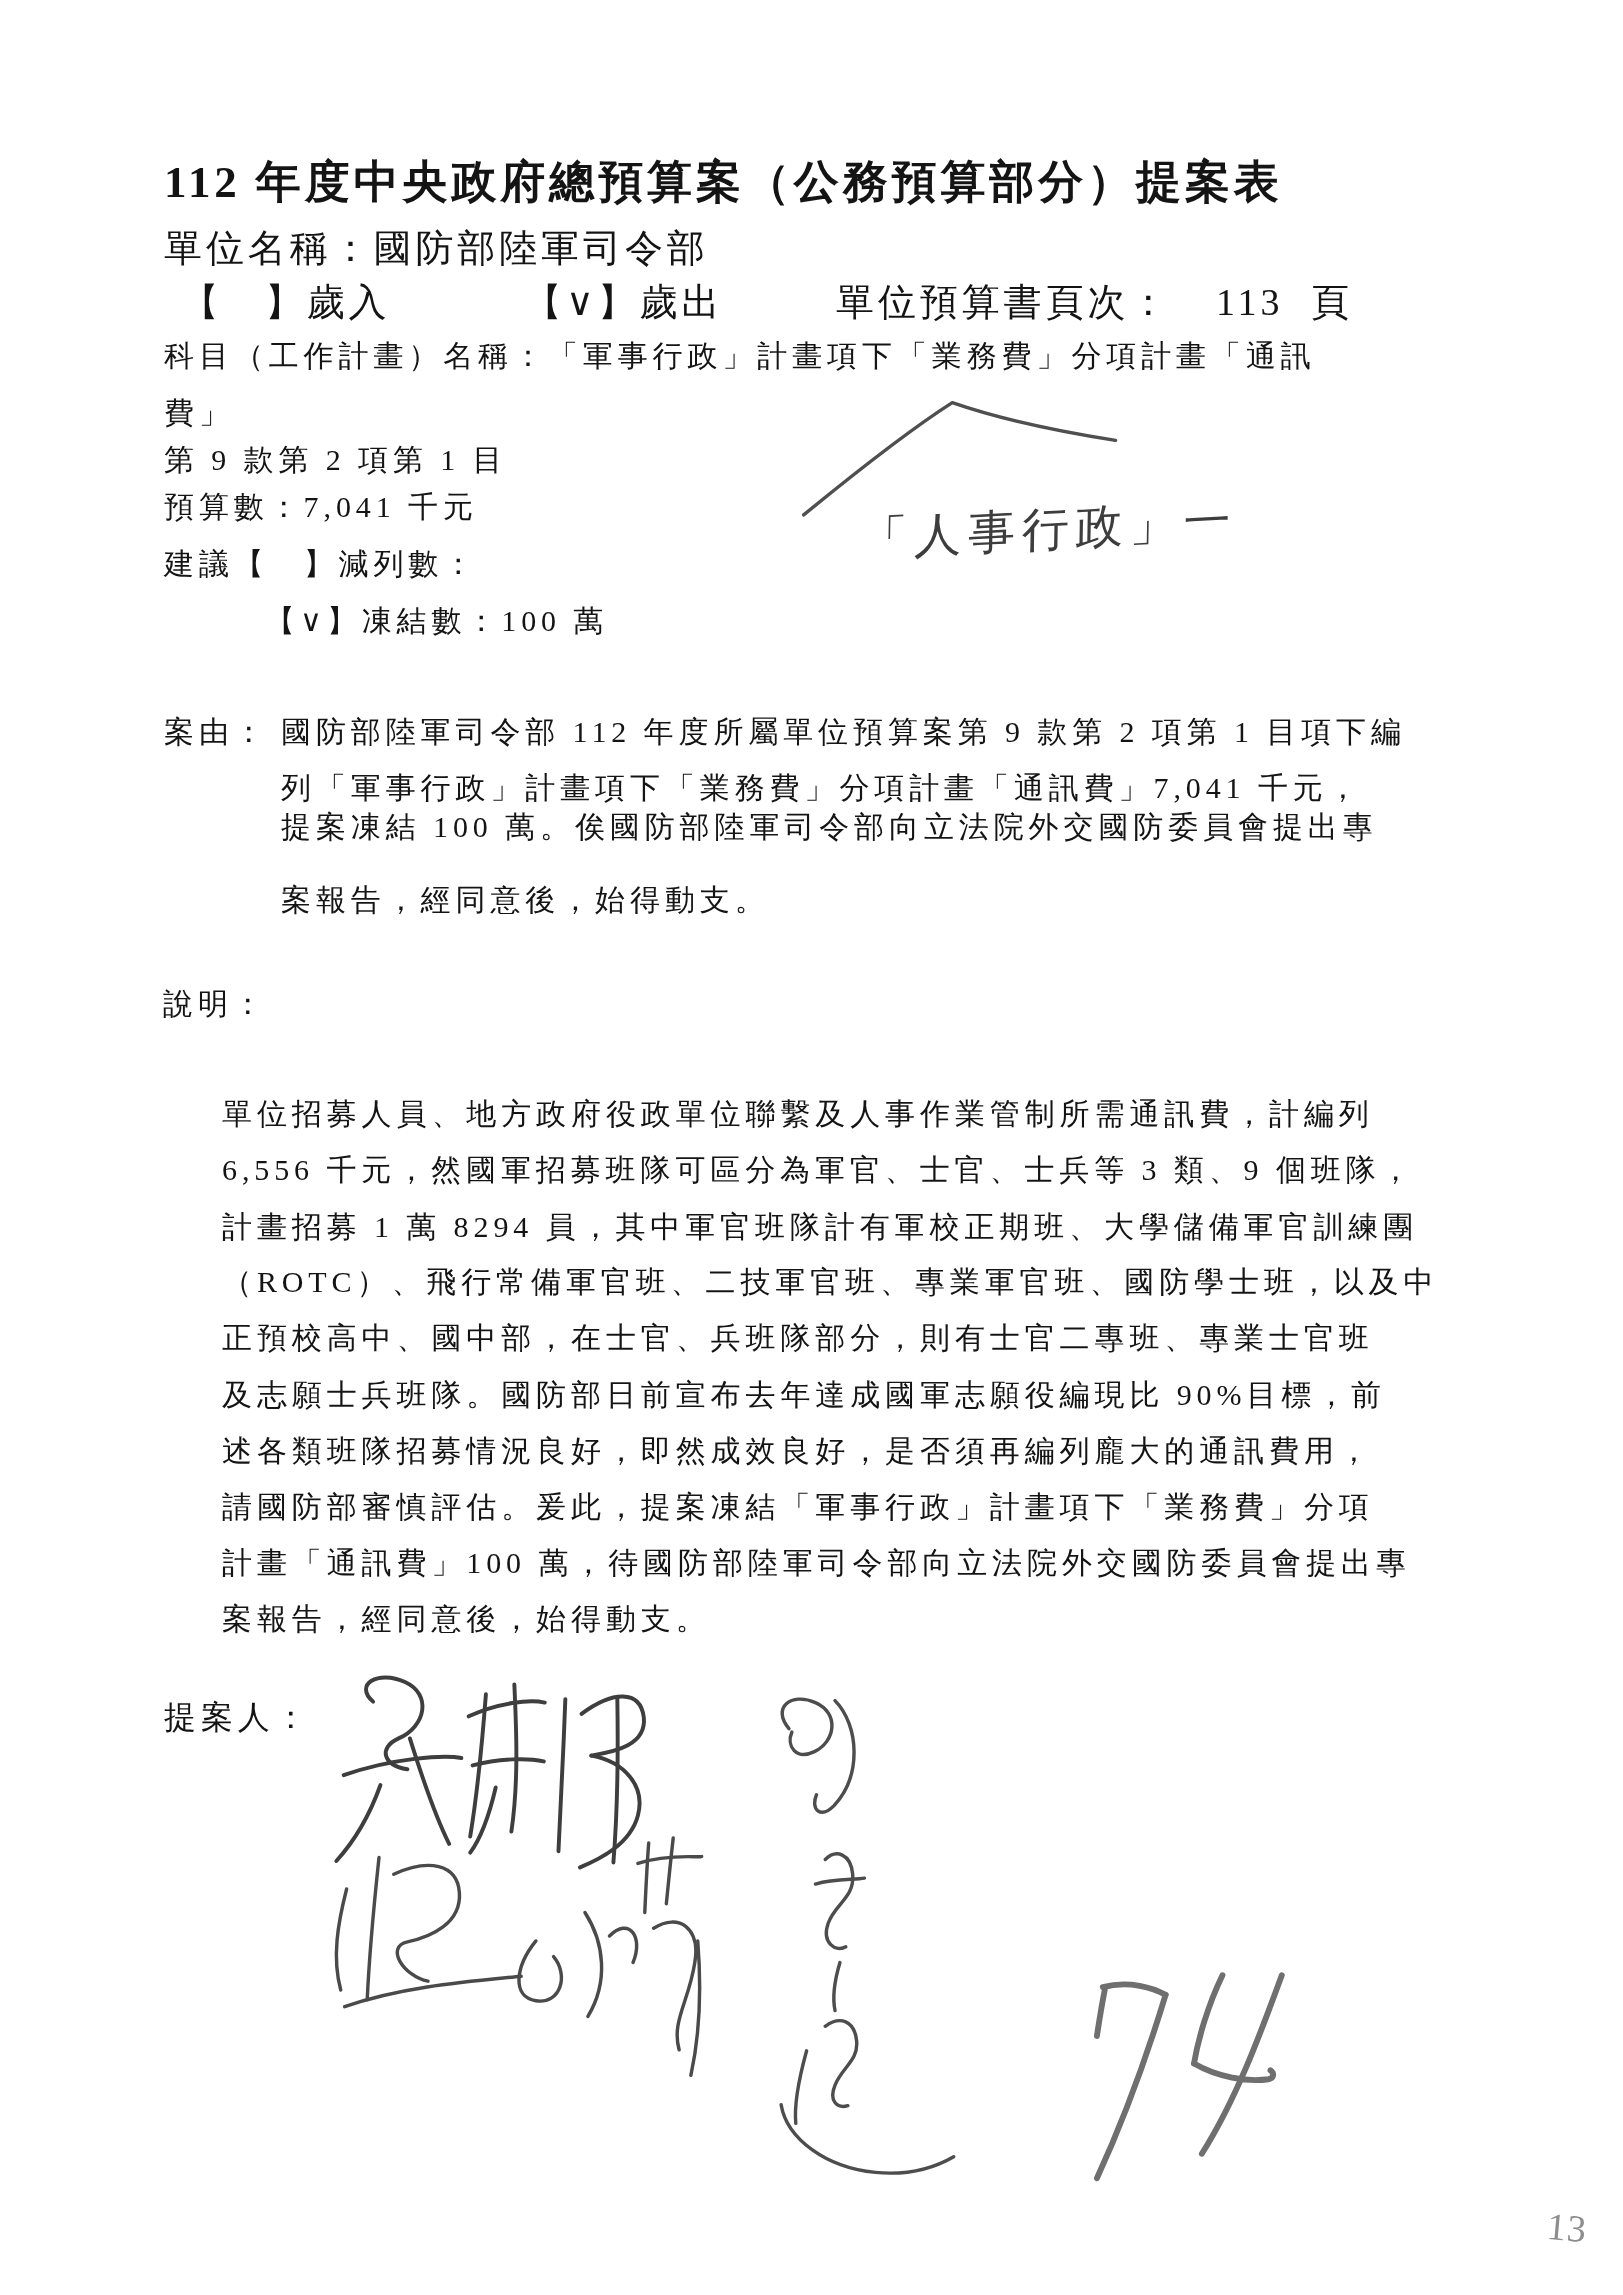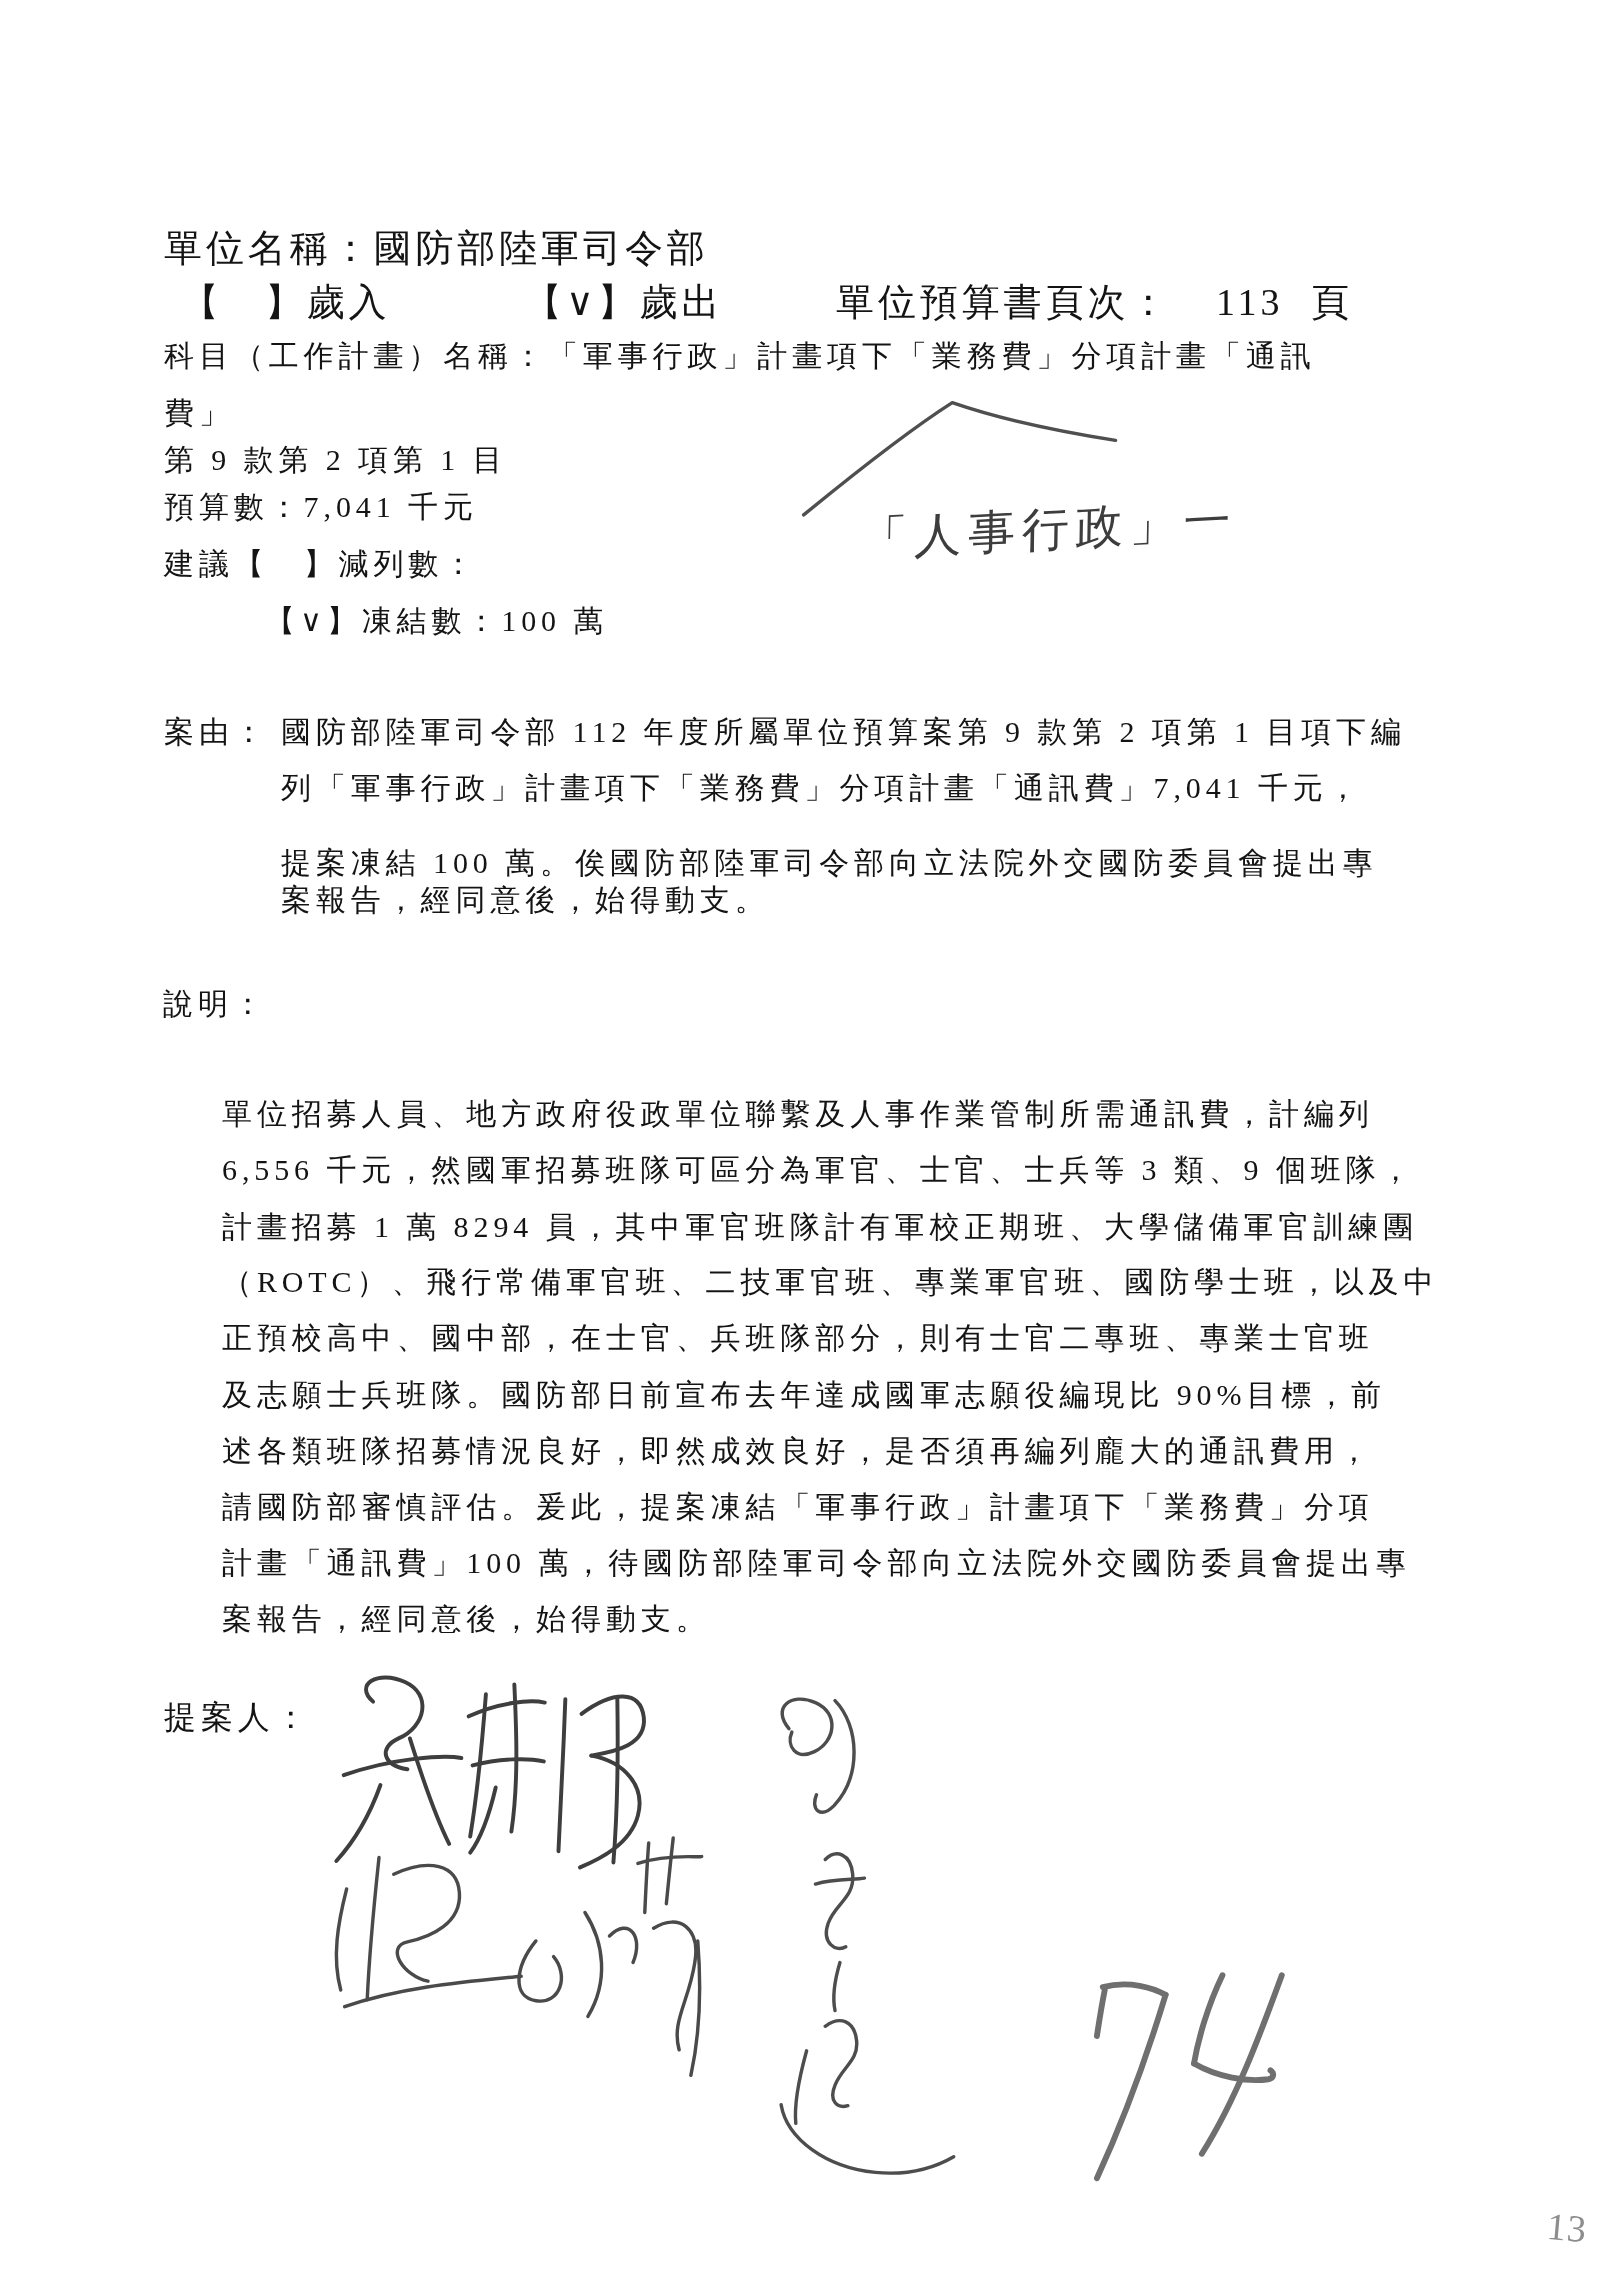--- a/index.html
+++ b/index.html
@@ -29,20 +29,21 @@
   .sig2{stroke:#4a4a4a;stroke-width:7px;}
   .sig3{stroke:#4d4d4d;stroke-width:7px;}
   .caret{stroke:#4f4f4f;stroke-width:7px;}
   .num74{stroke:#6f6f6f;stroke-width:12px;}
 </style>
 </head>
 <body>
 
 <div class="page">
 
+  <div class="line title" style="left:164px;top:158px;">112 年度中央政府總預算案（公務預算部分）提案表</div>
 
   <div class="line h2" style="left:164px;top:228px;">單位名稱：國防部陸軍司令部</div>
 
   <div>
     <span class="line h2" style="left:181px;top:282px;">【　】歲入</span>
     <span class="line h2" style="left:524px;top:282px;">【∨】歲出</span>
     <span class="line h2" style="left:836px;top:282px;">單位預算書頁次：</span>
     <span class="line h2" style="left:1216px;top:282px;">113</span>
     <span class="line h2" style="left:1311px;top:282px;">頁</span>
   </div>
@@ -50,21 +51,21 @@
   <div class="line body" style="left:164px;top:339px;">科目（工作計畫）名稱：「軍事行政」計畫項下「業務費」分項計畫「通訊</div>
   <div class="line body" style="left:164px;top:396px;">費」</div>
   <div class="line body" style="left:164px;top:443px;">第 9 款第 2 項第 1 目</div>
   <div class="line body" style="left:164px;top:490px;">預算數：7,041 千元</div>
   <div class="line body" style="left:164px;top:547px;">建議【　】減列數：</div>
   <div class="line body" style="left:265px;top:604px;">【∨】凍結數：100 萬</div>
 
   <div class="line body" style="left:164px;top:715px;">案由：</div>
   <div class="line body" style="left:281px;top:715px;">國防部陸軍司令部 112 年度所屬單位預算案第 9 款第 2 項第 1 目項下編</div>
   <div class="line body" style="left:281px;top:771px;">列「軍事行政」計畫項下「業務費」分項計畫「通訊費」7,041 千元，</div>
-  <div class="line body" style="left:281px;top:846px;">提案凍結 100 萬。俟國防部陸軍司令部向立法院外交國防委員會提出專</div>
+  <div class="line body" style="left:281px;top:810px;">提案凍結 100 萬。俟國防部陸軍司令部向立法院外交國防委員會提出專</div>
   <div class="line body" style="left:281px;top:883px;">案報告，經同意後，始得動支。</div>
 
   <div class="line body" style="left:163px;top:987px;">說明：</div>
   <div class="line body" style="left:222px;top:1097px;">單位招募人員、地方政府役政單位聯繫及人事作業管制所需通訊費，計編列</div>
   <div class="line body" style="left:222px;top:1153px;">6,556 千元，然國軍招募班隊可區分為軍官、士官、士兵等 3 類、9 個班隊，</div>
   <div class="line body" style="left:222px;top:1210px;">計畫招募 1 萬 8294 員，其中軍官班隊計有軍校正期班、大學儲備軍官訓練團</div>
   <div class="line body" style="left:222px;top:1321px;">正預校高中、國中部，在士官、兵班隊部分，則有士官二專班、專業士官班</div>
   <div class="line body" style="left:222px;top:1265px;">（ROTC）、飛行常備軍官班、二技軍官班、專業軍官班、國防學士班，以及中</div>
   <div class="line body" style="left:222px;top:1378px;">及志願士兵班隊。國防部日前宣布去年達成國軍志願役編現比 90%目標，前</div>
   <div class="line body" style="left:222px;top:1434px;">述各類班隊招募情況良好，即然成效良好，是否須再編列龐大的通訊費用，</div>

